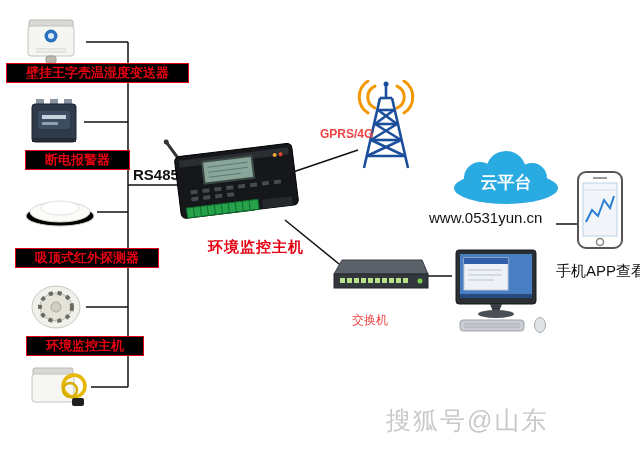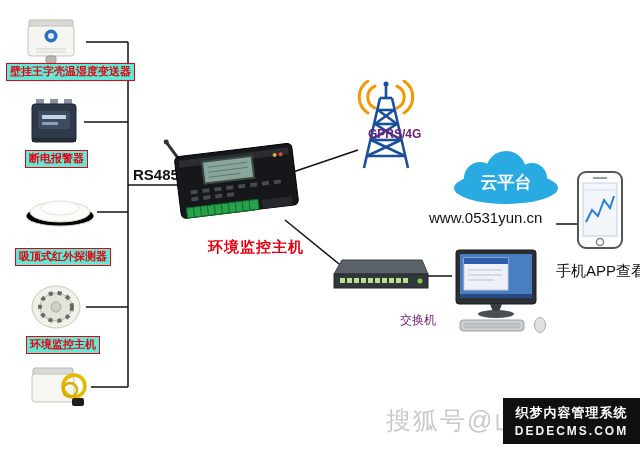--- a/index.html
+++ b/index.html
@@ -4,24 +4,24 @@
 <style>
   html,body{margin:0;padding:0;background:#fff;}
   #canvas{
     position:relative;width:640px;height:449px;background:#fff;overflow:hidden;
     font-family:"Liberation Sans","DejaVu Sans",sans-serif;
   }
   .abs{position:absolute;}
   svg{display:block;}
   #wires{position:absolute;left:0;top:0;width:640px;height:449px;pointer-events:none;}
   .dev-label{
-    position:absolute;border:1px solid #e60012;color:#e60012;background:#5eead4;
-    font-size:11px;font-weight:600;line-height:1.25;padding:1px 3px;white-space:nowrap;
-  }
-  .plain-label{position:absolute;color:#701a75;font-size:12px;white-space:nowrap;margin-left:48px;}
+    position:absolute;border:1px solid #e60012;color:#e60012;background:#000000;
+    font-size:13px;font-weight:600;line-height:1.25;padding:1px 19px;white-space:nowrap;
+  }
+  .plain-label{position:absolute;color:#ef4444;font-size:12px;white-space:nowrap;}
   .small-label{position:absolute;color:#111;font-size:15px;white-space:nowrap;}
   #host-label{position:absolute;color:#e60012;font-size:15px;font-weight:bold;white-space:nowrap;letter-spacing:1px;margin-left:28px;}
   #sohu-watermark{
     position:absolute;color:#c9c9c9;font-size:25px;letter-spacing:2px;white-space:nowrap;
   }
   #dedecms-badge{
     position:absolute;left:503px;top:398px;width:137px;height:46px;background:#101010;
     color:#fff;display:flex;flex-direction:column;justify-content:center;align-items:center;
   }
   #dedecms-badge .l1{font-size:13px;font-weight:bold;letter-spacing:1px;}
@@ -224,18 +224,14 @@
     <polygon points="42,56 54,56 51,64 45,64" fill="#3a3e44"></polygon>
     <ellipse cx="48" cy="66" rx="18" ry="4" fill="#4a4f55"></ellipse>
     <rect x="12" y="72" width="64" height="11" rx="3" fill="#c9ccd1" stroke="#9fa3a8"></rect>
     <line x1="16" y1="76" x2="72" y2="76" stroke="#a7abb0"></line>
     <line x1="16" y1="79" x2="72" y2="79" stroke="#a7abb0"></line>
     <ellipse cx="92" cy="77" rx="5.5" ry="7.5" fill="#dfe2e5" stroke="#a7abb0"></ellipse>
   </svg>
 
   <div id="sohu-watermark" style="left:386px;top:404px">搜狐号@山东</div>
 
-  <div id="dedecms-badge">
-    <div class="l1">织梦内容管理系统</div>
-    <div class="l2">DEDECMS.COM</div>
-  </div>
 
 </div>
 
 </body></html>

